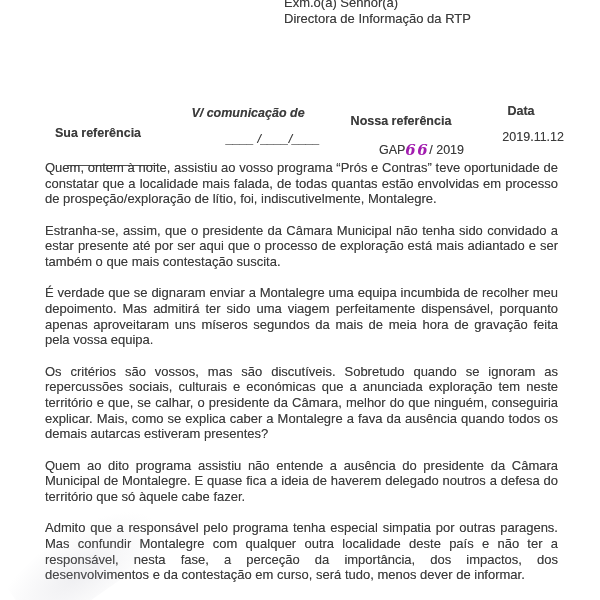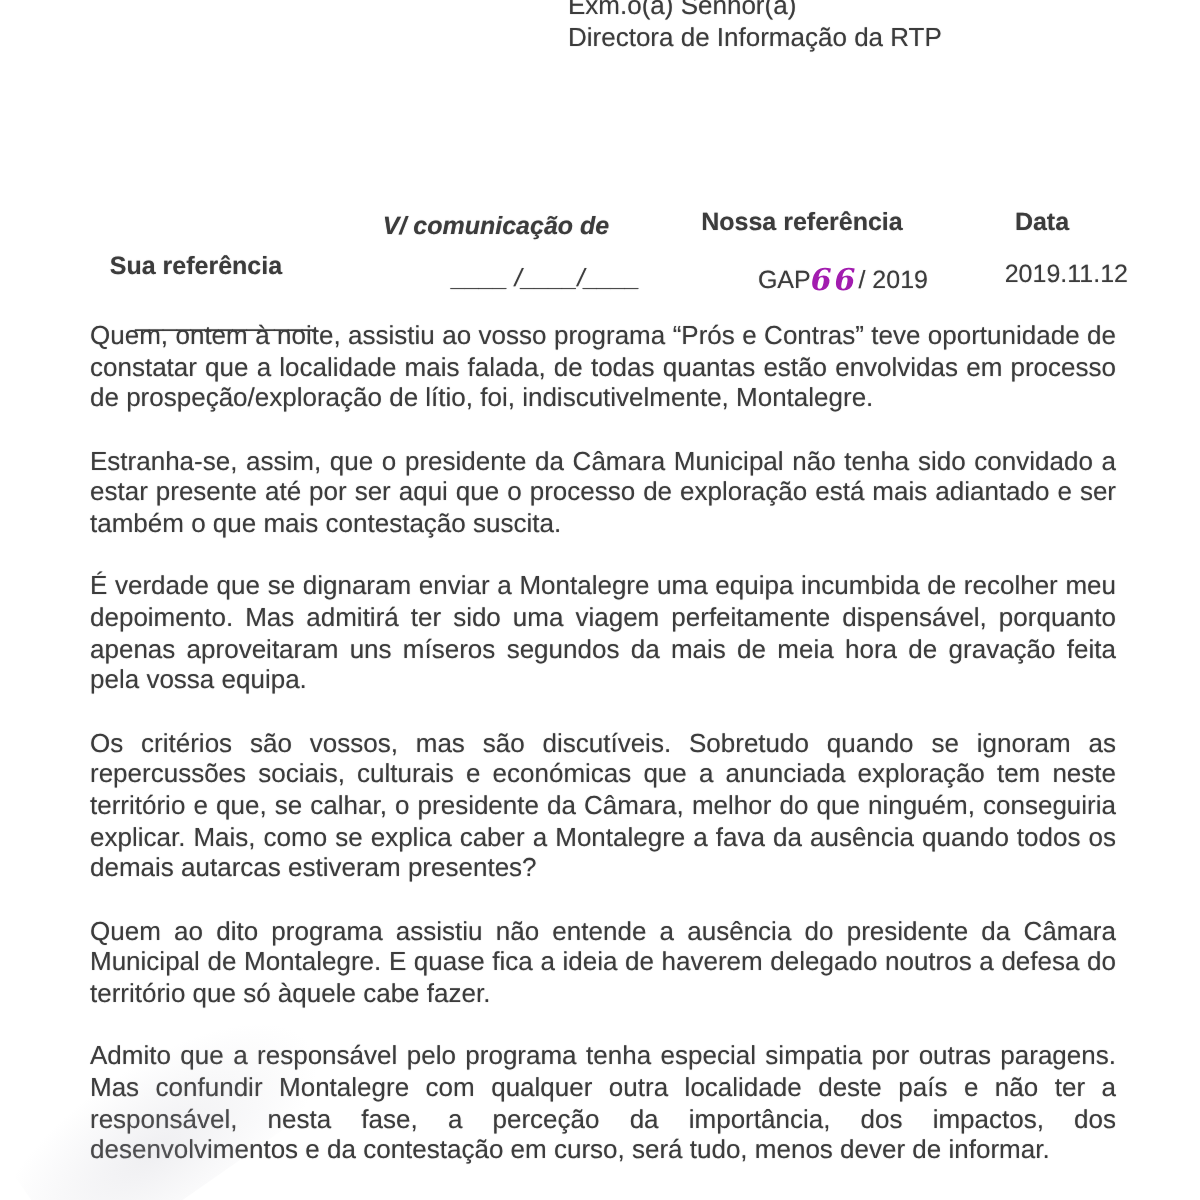--- a/index.html
+++ b/index.html
@@ -39,21 +39,21 @@
     position: absolute;
     top: 26px;
     left: 0;
     right: 0;
     font-size: 12.5px;
     white-space: nowrap;
     text-align: right;
   }
   .col-sua   { left: 38px;  top: 106px; width: 120px; margin-top: 20px; }
   .col-vcom  { left: 176px; top: 106px; width: 144px; font-style: italic; }
-  .col-nossa { left: 338px; top: 104px; width: 126px; }
+  .col-nossa { left: 338px; top: 114px; width: 126px; }
   .col-data  { left: 478px; top: 104px; width: 86px;  }
   .handwritten {
     font-family: "DejaVu Serif", serif;
     font-style: italic;
     font-size: 15px;
     letter-spacing: 1.5px;
     color: #a21caf;
     position: relative;
     top: 1px;
     text-shadow: none;

